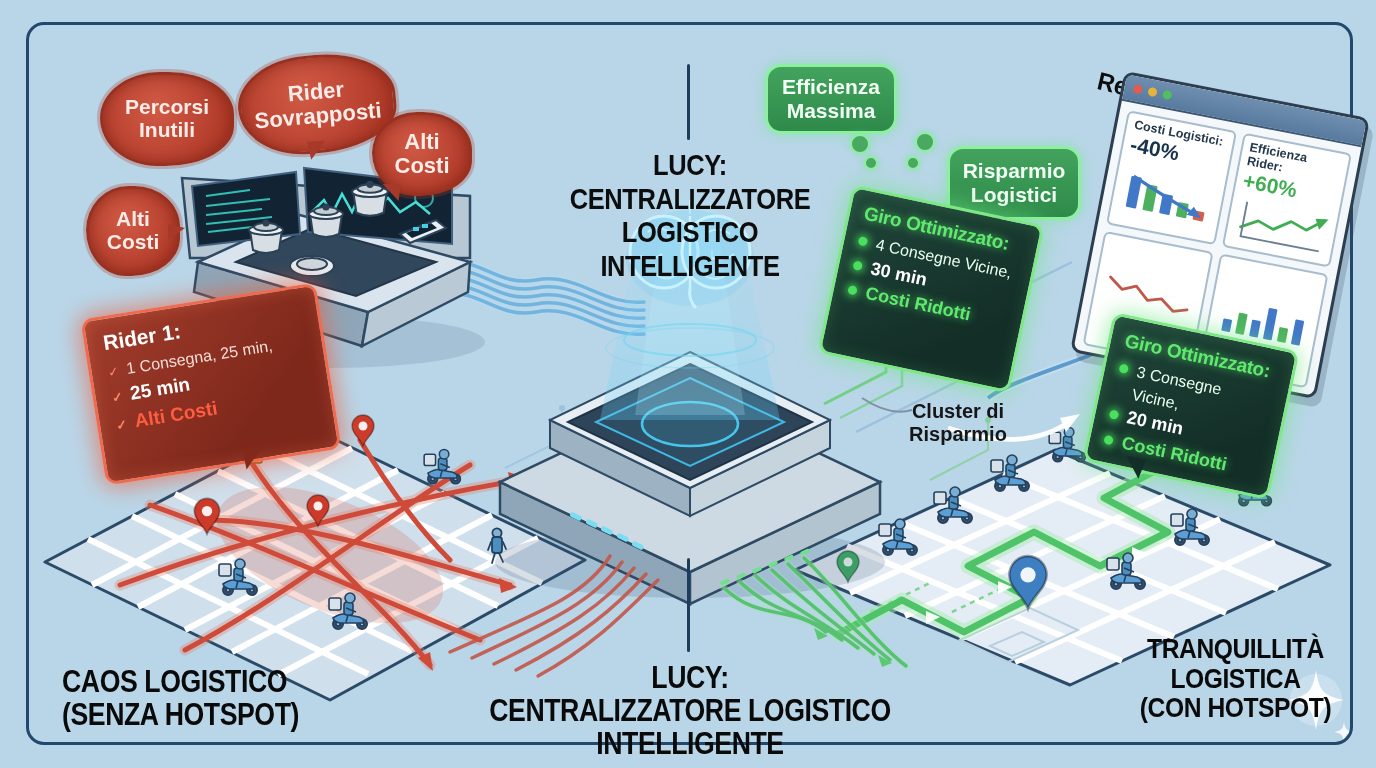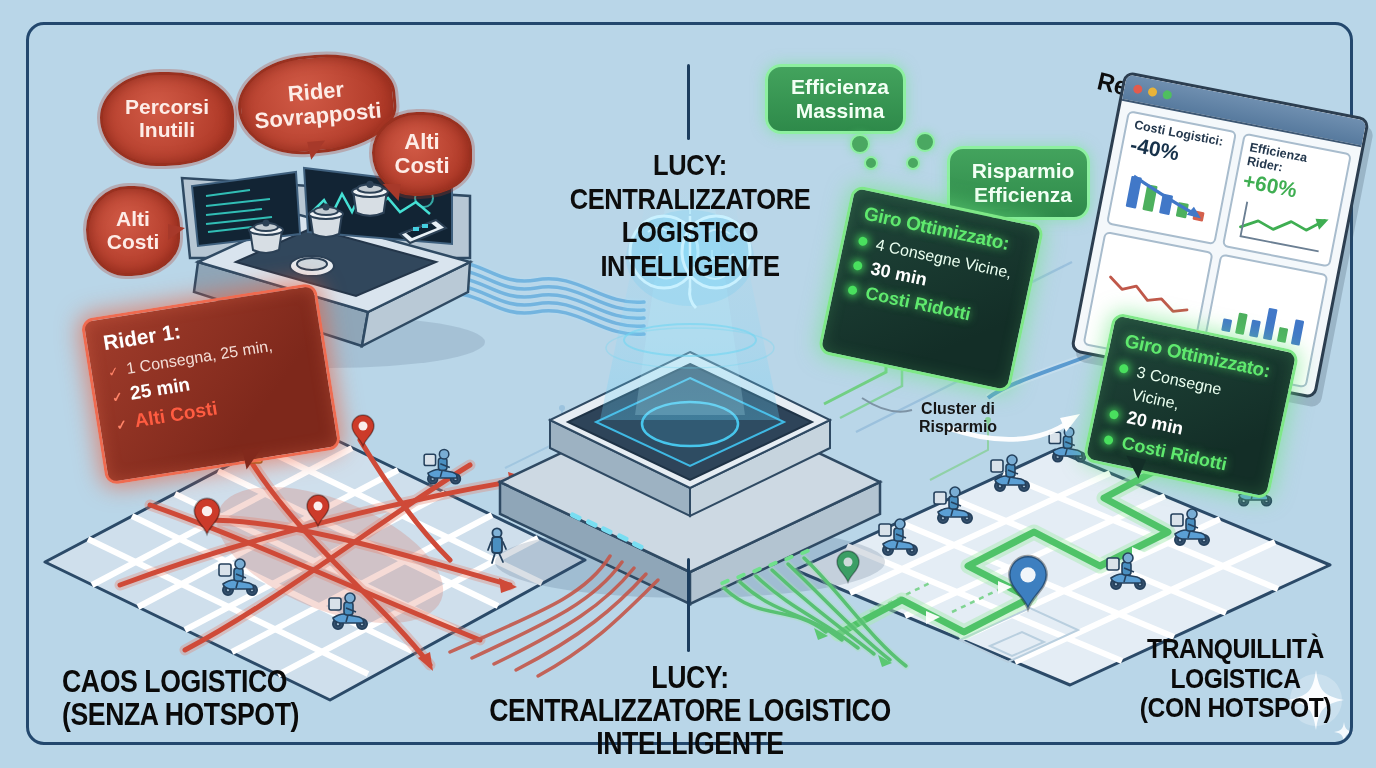--- a/index.html
+++ b/index.html
@@ -35,21 +35,21 @@
   .alert-row{display:flex;gap:8px;align-items:baseline;font-size:16px;line-height:1.45;}
   .alert-row .chk{color:#ff8468;font-size:13px;}
   .alert-row.b1{color:#f3ddd6;}
   .alert-row.b2{font-weight:bold;font-size:19px;color:#ffffff;}
   .alert-row.b3{font-weight:bold;font-size:19px;color:#ff5c41;}
 
   
   .gbub{position:absolute;display:flex;align-items:center;justify-content:center;text-align:center;
         color:#f2fff4;font-weight:bold;font-size:21px;line-height:1.12;
         background:linear-gradient(180deg,#43a35d,#2e8a4a);
-        border:3px solid #8df0a0;border-radius:16px;box-shadow:0 0 14px rgba(110,230,140,.55);padding-left:9px;}
+        border:3px solid #8df0a0;border-radius:16px;box-shadow:0 0 14px rgba(110,230,140,.55);}
   .gbub.tail-down::after{content:"";position:absolute;bottom:-16px;left:30%;
         border:8px solid transparent;border-top:16px solid #2e8a4a;transform:skewX(-16deg);}
   .gdot{position:absolute;border-radius:50%;background:#4aa861;border:2px solid #8df0a0;
         box-shadow:0 0 8px rgba(110,230,140,.6);}
 
   
   .giro{position:absolute;border-radius:12px;padding:12px 14px;box-sizing:border-box;
         background:linear-gradient(145deg,#20463a,#132e27 75%);
         border:3px solid #7ee887;box-shadow:0 0 20px 3px rgba(110,230,130,.55), inset 0 0 16px rgba(110,230,130,.18);}
   .giro-title{font-size:19px;font-weight:bold;color:#5fe96e;letter-spacing:-.3px;
@@ -82,21 +82,21 @@
 
   
   .caption{position:absolute;font-weight:bold;color:#0a0a0a;line-height:1.06;letter-spacing:-.5px;}
   .cap-left{left:62px;top:666px;font-size:31px;transform:scaleX(.86);transform-origin:left top;}
   .cap-center{left:360px;top:662px;width:660px;text-align:center;font-size:31px;transform:scaleX(.86);transform-origin:center top;}
   .cap-right{left:1118px;top:634px;width:235px;text-align:center;font-size:28px;transform:scaleX(.88);transform-origin:center top;}
   .hub-title{position:absolute;left:530px;top:148px;width:320px;text-align:center;
         font-size:30px;font-weight:bold;color:#0d0d0d;line-height:1.12;letter-spacing:-.5px;
         transform:scaleX(.85);transform-origin:center top;}
   .cluster-lbl{position:absolute;left:896px;top:400px;width:124px;text-align:center;
-        font-size:16px;font-weight:bold;color:#161616;line-height:1.15;}
+        font-size:20px;font-weight:bold;color:#161616;line-height:1.15;}
 </style>
 </head>
 <body>
 
 <div class="stage">
 
   <svg class="abs" style="left:0;top:0" width="1376" height="768" viewBox="0 0 1376 768">
     <defs>
       <linearGradient id="beamGrad" x1="0" y1="0" x2="0" y2="1">
         <stop offset="0" stop-color="#8ce1ff" stop-opacity=".05"></stop>
@@ -425,21 +425,21 @@
     <div>LUCY:</div>
     <div>CENTRALIZZATORE</div>
     <div>LOGISTICO</div>
     <div>INTELLIGENTE</div>
   </div>
 
   <div class="gbub" style="left:765px;top:64px;width:126px;height:64px;">
     <span>Efficienza Massima</span>
     </div>
   <div class="gbub tail-down" style="left:947px;top:146px;width:128px;height:68px;">
-    <span>Risparmio Efficienza</span>
+    <span>Risparmio Logistici</span>
     </div>
   <div class="gdot" style="left:850px;top:134px;width:16px;height:16px;"></div>
   <div class="gdot" style="left:864px;top:156px;width:10px;height:10px;"></div>
   <div class="gdot" style="left:915px;top:132px;width:16px;height:16px;"></div>
   <div class="gdot" style="left:906px;top:156px;width:10px;height:10px;"></div>
 
   <div class="report-title">Reportistica Risparmio</div>
   <div class="rwindow">
     <div class="rbar">
       <span class="d" style="background:#e25b4d;"></span>

